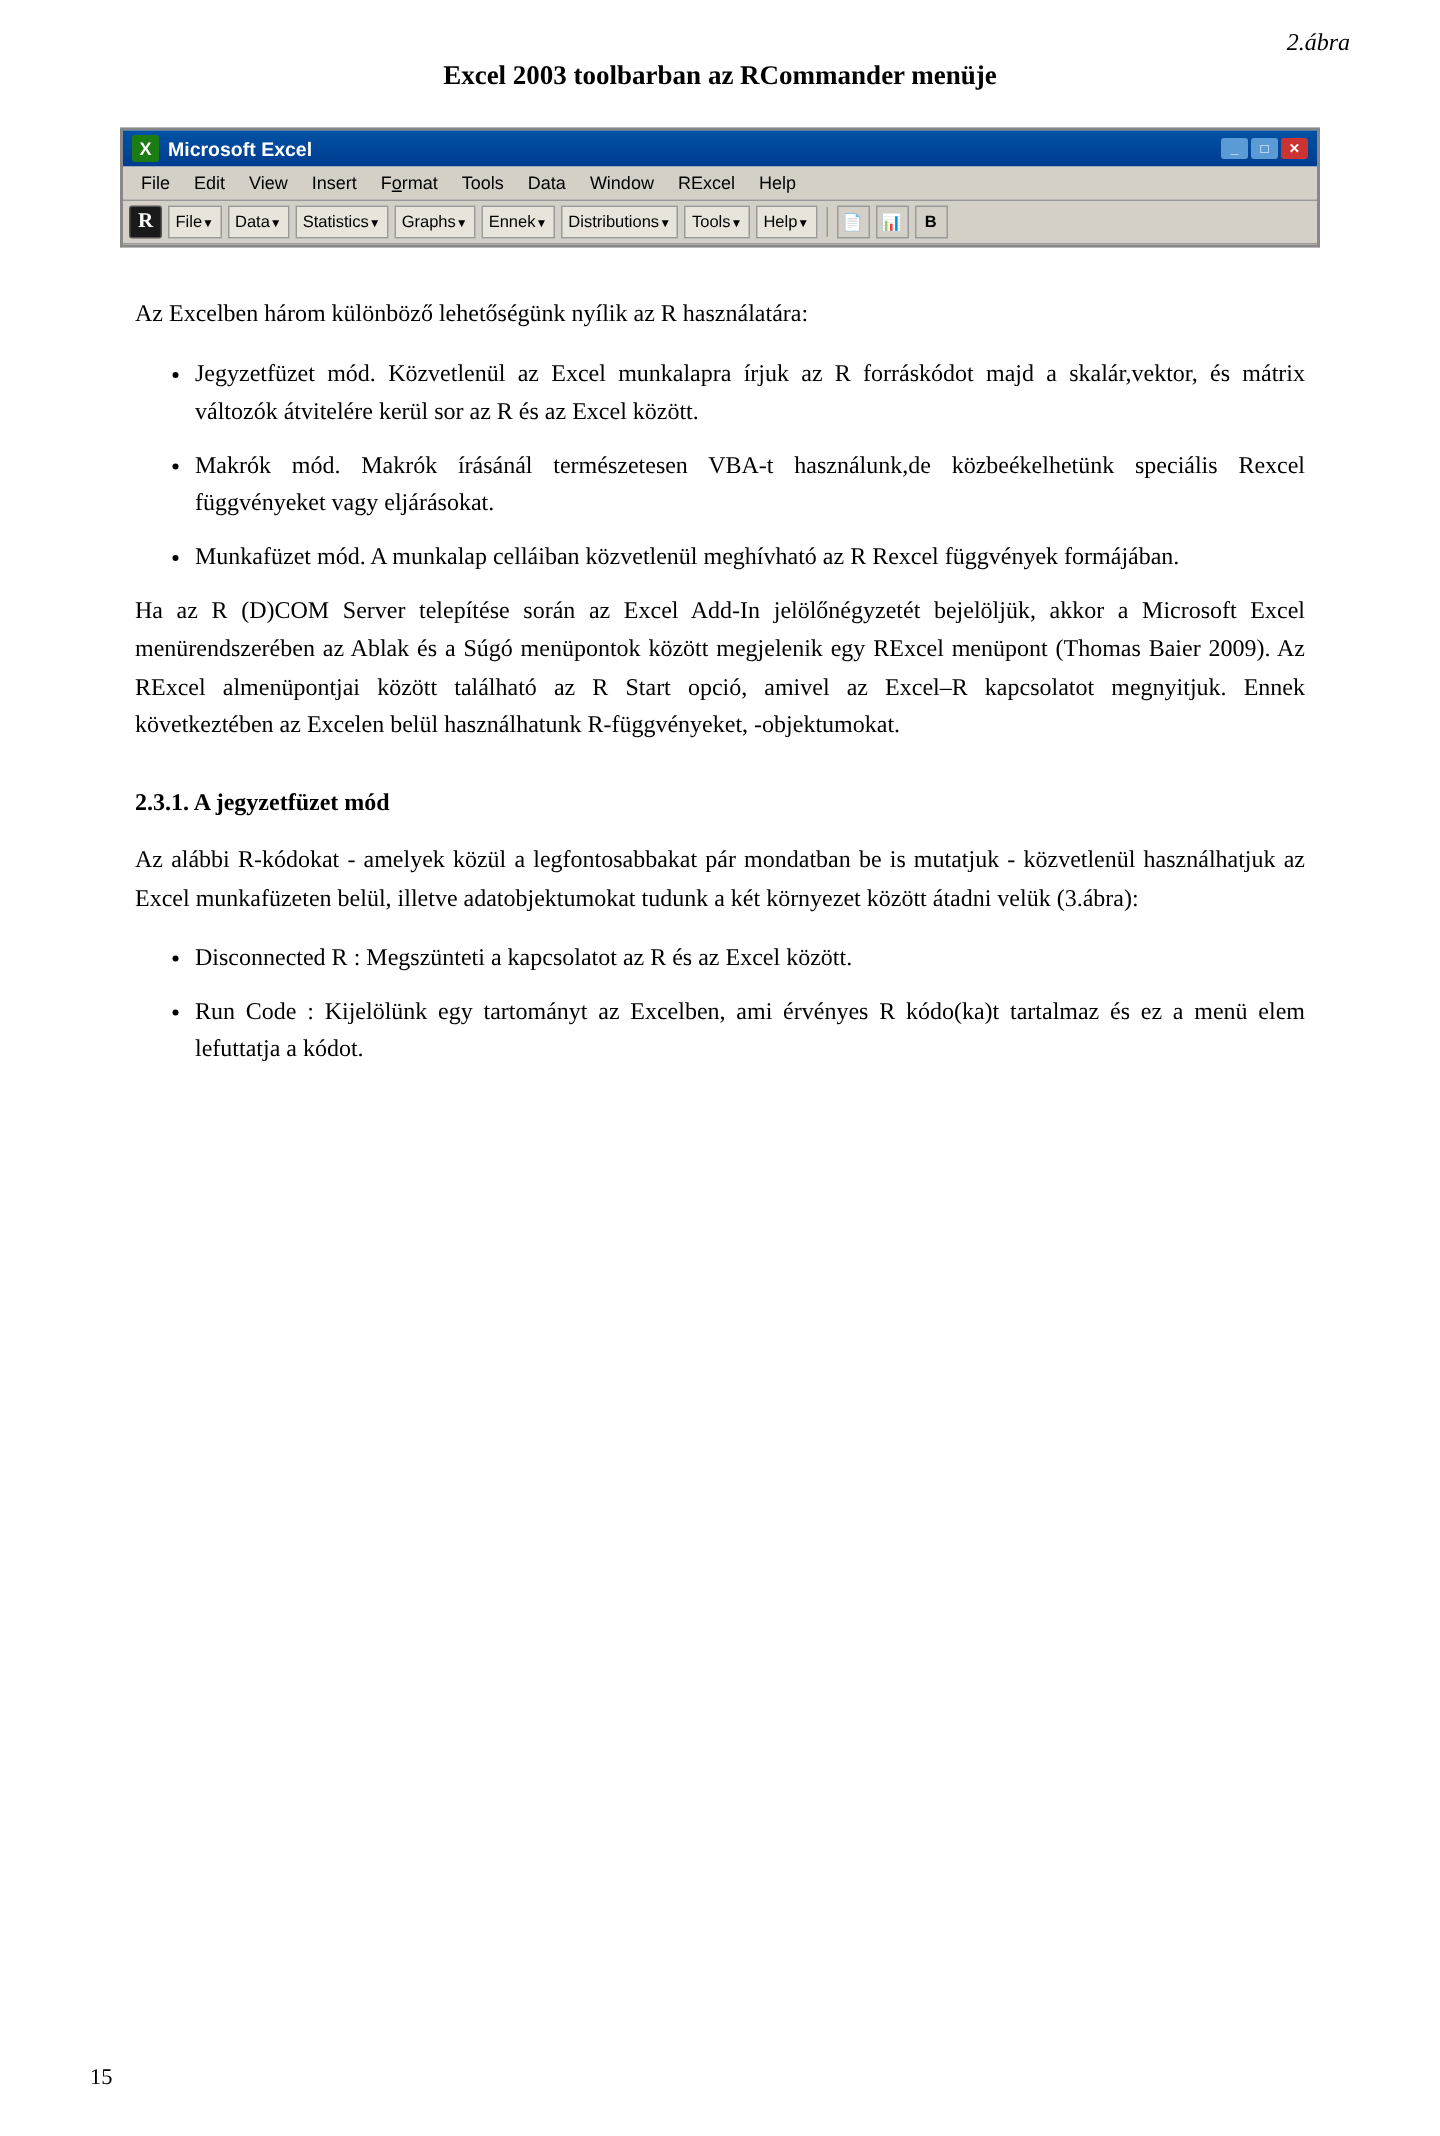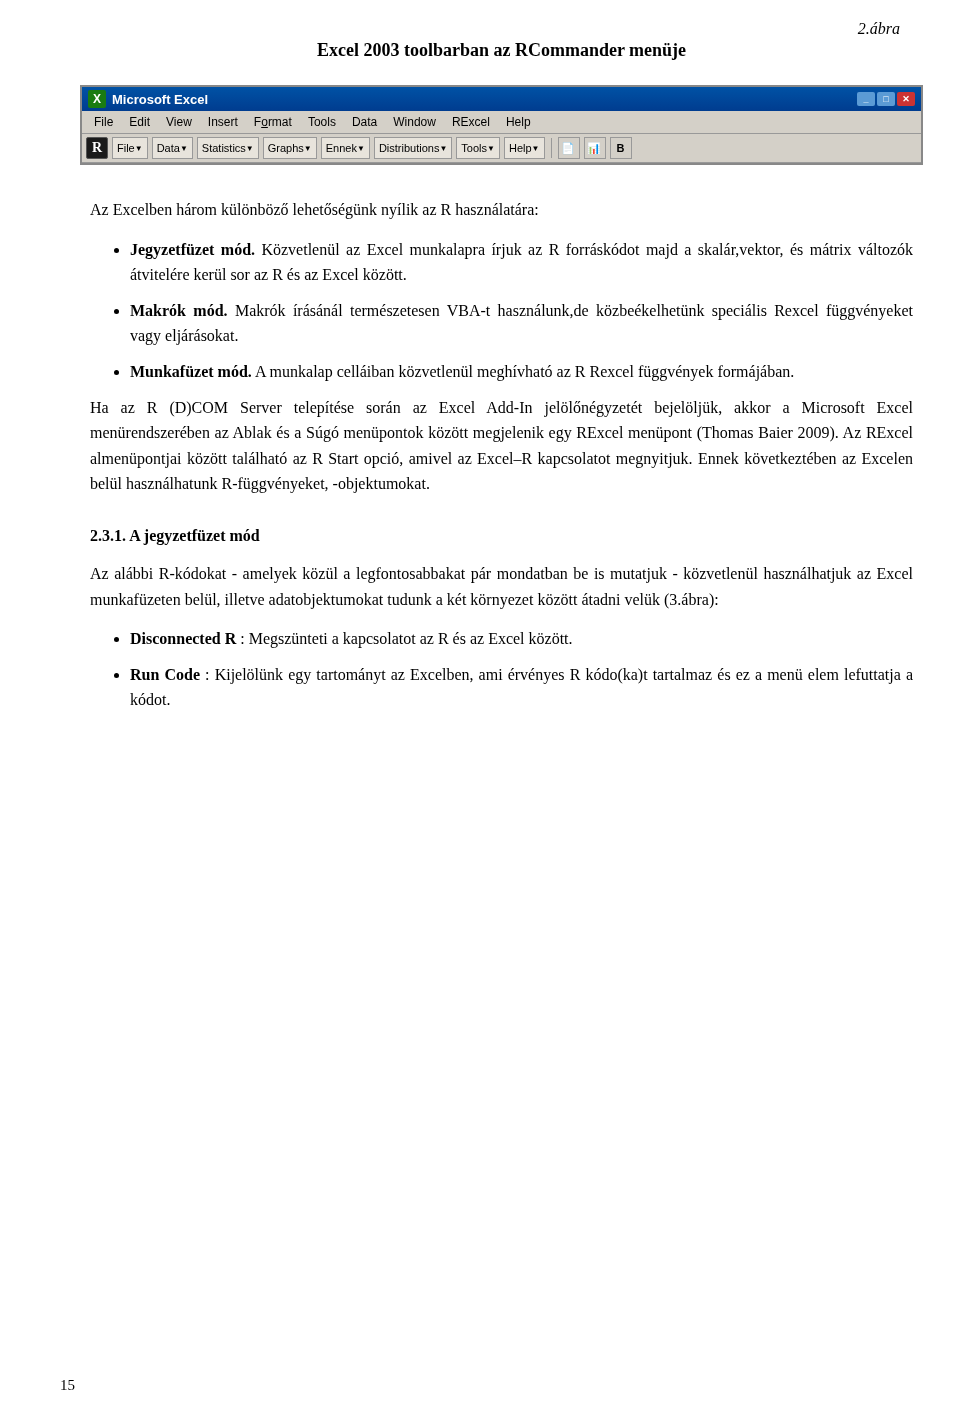--- a/index.html
+++ b/index.html
@@ -9,21 +9,21 @@
       font-size: 16px;
       color: #000;
       width: 960px;
       min-height: 1424px;
       position: relative;
     }
 
     .page-container {
       width: 100%;
       min-height: 1424px;
-      padding: 40px 37px 60px 80px;
+      padding: 40px 80px 60px 80px;
       position: relative;
     }
 
     .figure-number {
       position: absolute;
       top: 20px;
       right: 60px;
       font-style: italic;
       font-size: 16px;
     }
@@ -192,21 +192,21 @@
       list-style: disc;
     }
 
     .bullet-list li {
       margin-bottom: 10px;
       line-height: 1.6;
       text-align: justify;
     }
 
     .bold-term {
-      font-weight: bold;
+      font-weight: normal;
     }
 
     .section-heading {
       font-weight: bold;
       margin-bottom: 16px;
       margin-top: 30px;
       font-size: 16px;
     }
 
     .paragraph-spacing {

